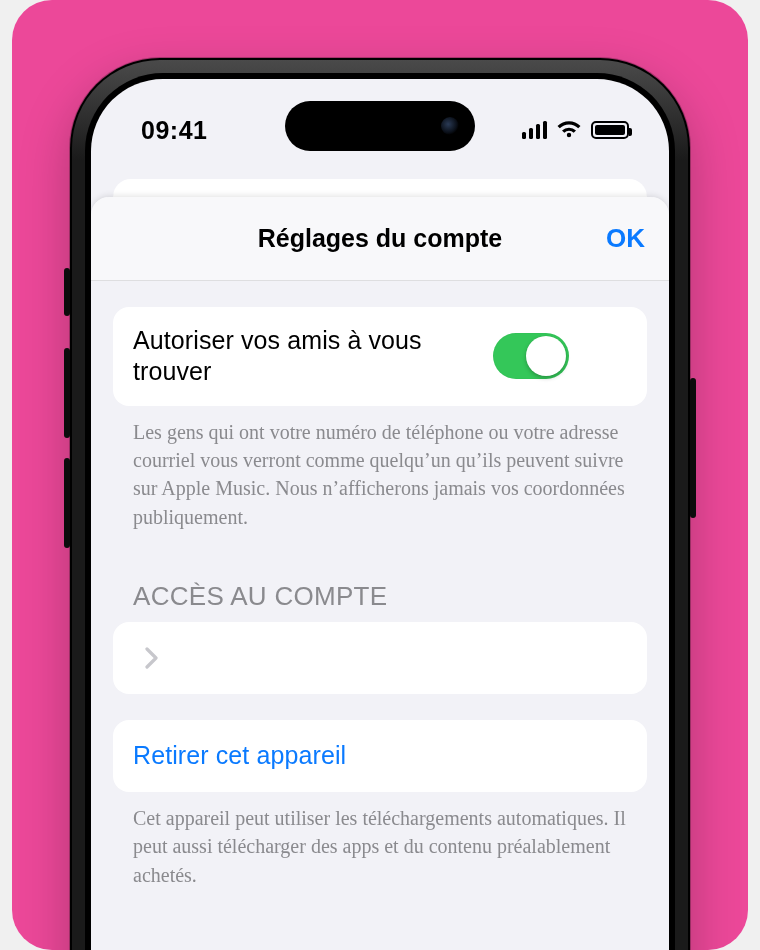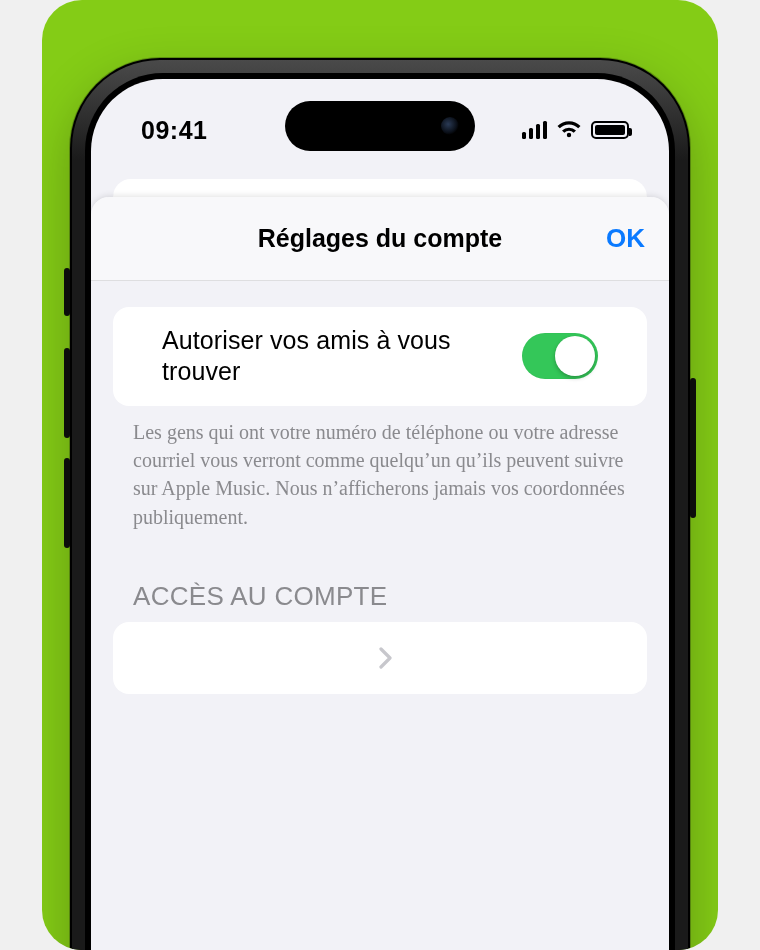--- a/index.html
+++ b/index.html
@@ -8,24 +8,24 @@
     height: 950px;
     background: #f0f0f0;
     font-family: -apple-system, "Helvetica Neue", Helvetica, Arial, sans-serif;
     display: flex;
     align-items: flex-start;
     justify-content: center;
     overflow: hidden;
     border-radius: 40px;
   }
   .stage {
-    width: 676px;
+    width: 736px;
     height: 950px;
     position: relative;
-    background: #84cc16;
+    background: #ec4899;
     border-radius: 40px;
     overflow: hidden;
   }
 
   
   .phone {
     position: absolute;
     left: 50%;
     top: 58px;
     transform: translateX(-50%);
@@ -178,21 +178,21 @@
   }
 
   .group { margin-top: 26px; }
 
   .row-card {
     background: #fff;
     border-radius: 16px;
     padding: 18px 20px;
     display: flex;
     align-items: center;
-    justify-content: center;
+    justify-content: flex-start;
     min-height: 72px;
   }
   .row-card.link { cursor: pointer; }
 
   .row-label {
     font-size: 25px;
     color: #000;
     line-height: 1.25;
     letter-spacing: .1px;
   }
@@ -300,20 +300,26 @@
             <div class="section-header">ACCÈS AU COMPTE</div>
             <div class="row-card link">
               <div class="chevron">
                 <svg width="14" height="22" viewBox="0 0 14 22">
                       <path d="M2 2l9 9-9 9" stroke="#c7c7cc" stroke-width="3.2" fill="none" stroke-linecap="round" stroke-linejoin="round"></path>
                     </svg>
               </div>
             </div>
           </div>
 
+          <div class="group">
+            <div class="row-card link">
+              <div class="row-label link-blue">Retirer cet appareil</div>
+            </div>
+            <div class="footer-text">Cet appareil peut utiliser les téléchargements automatiques. Il peut aussi télécharger des apps et du contenu préalablement achetés.</div>
+          </div>
 
         </div>
       </div>
 
     </div>
     </div>
   </div>
 </div>
 
 </body></html>

